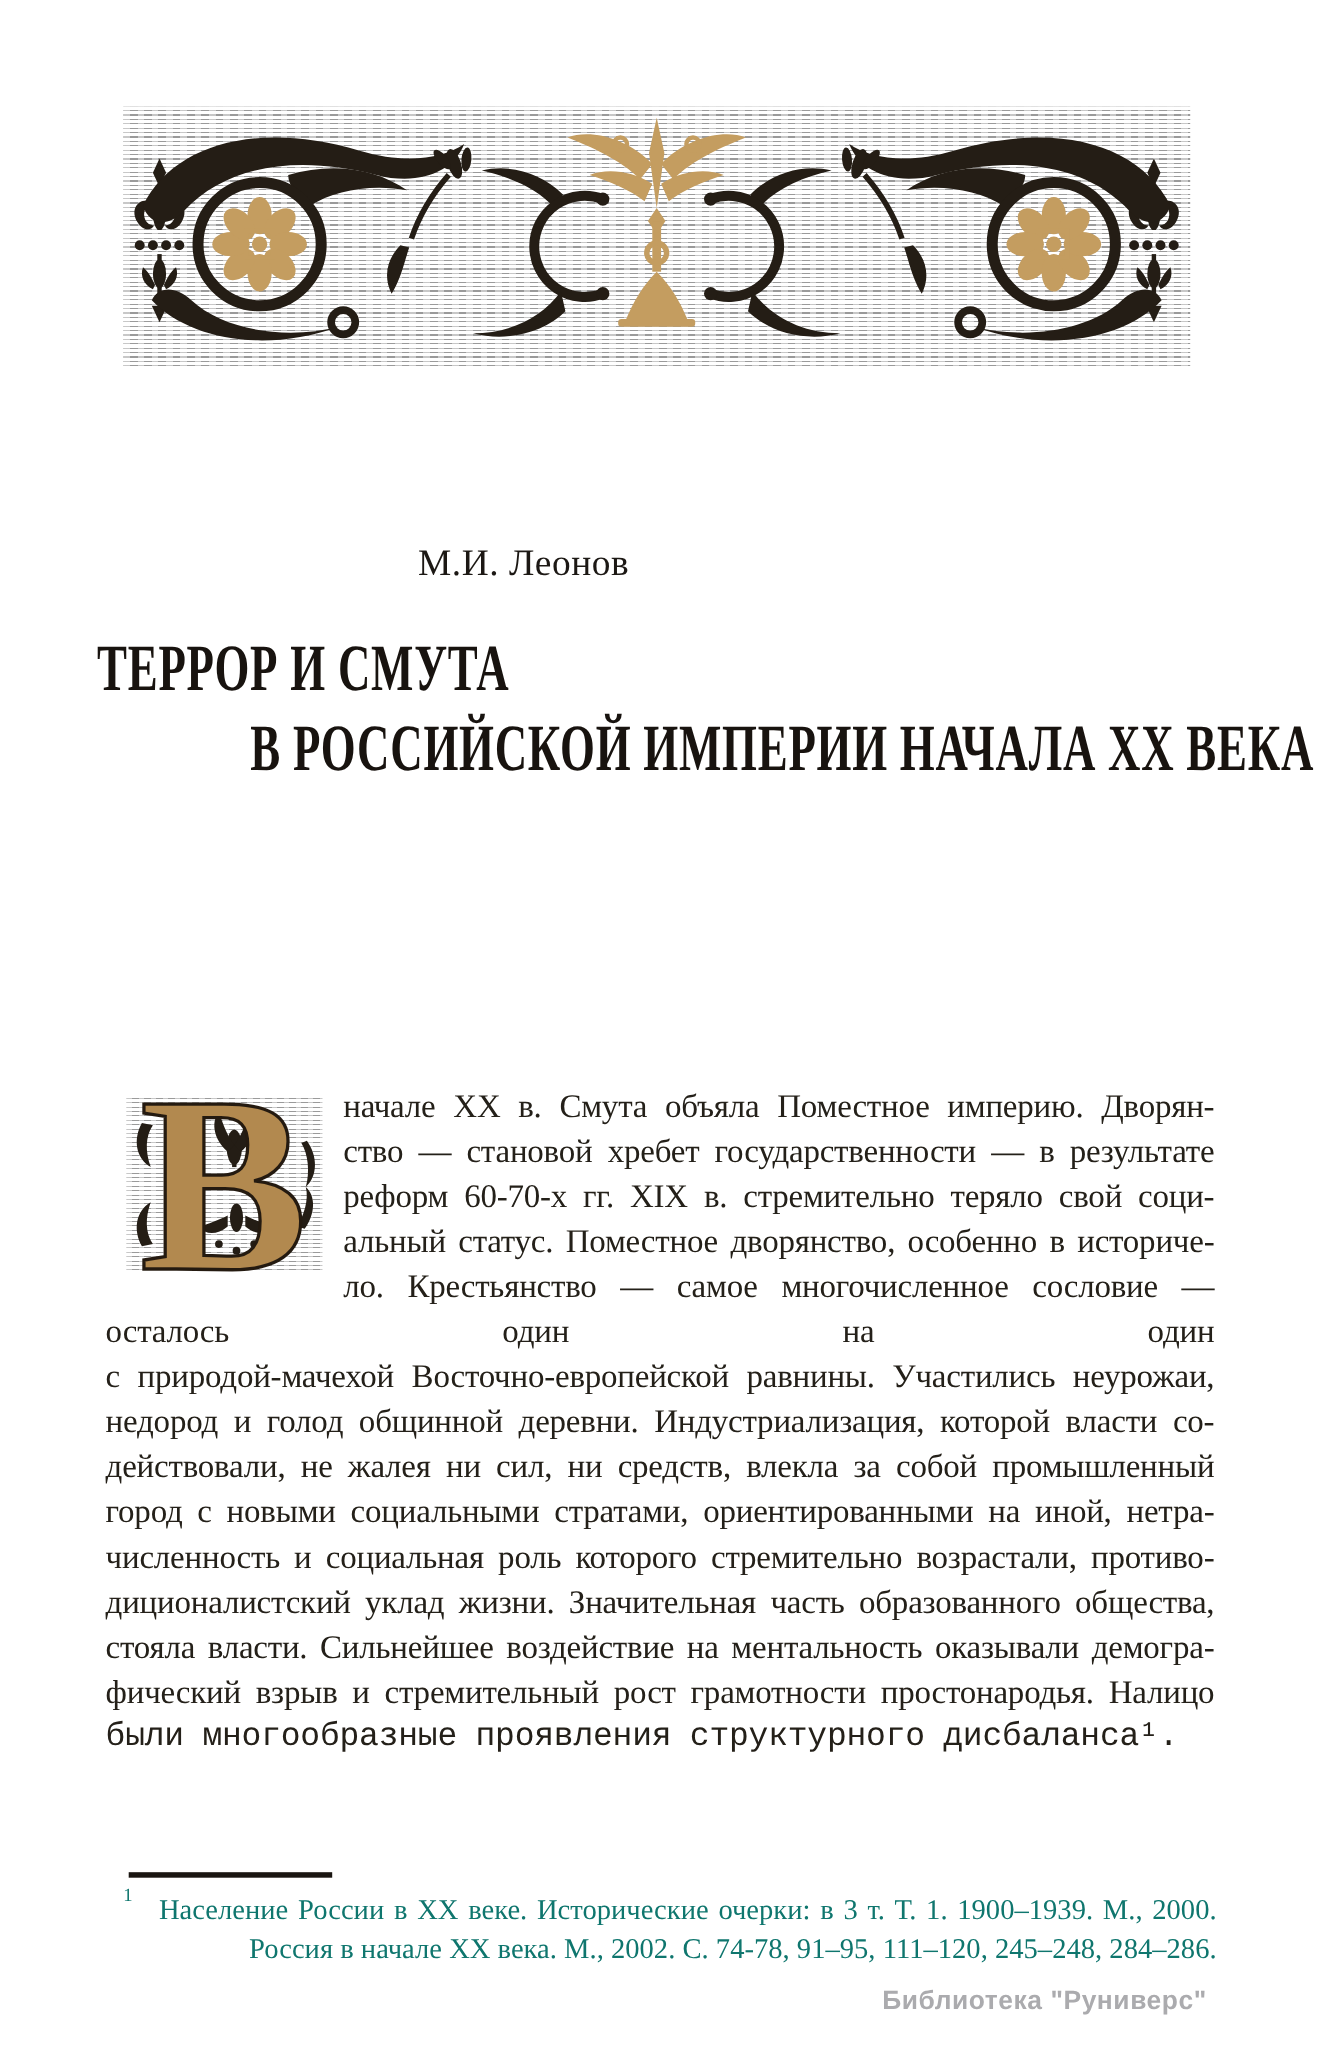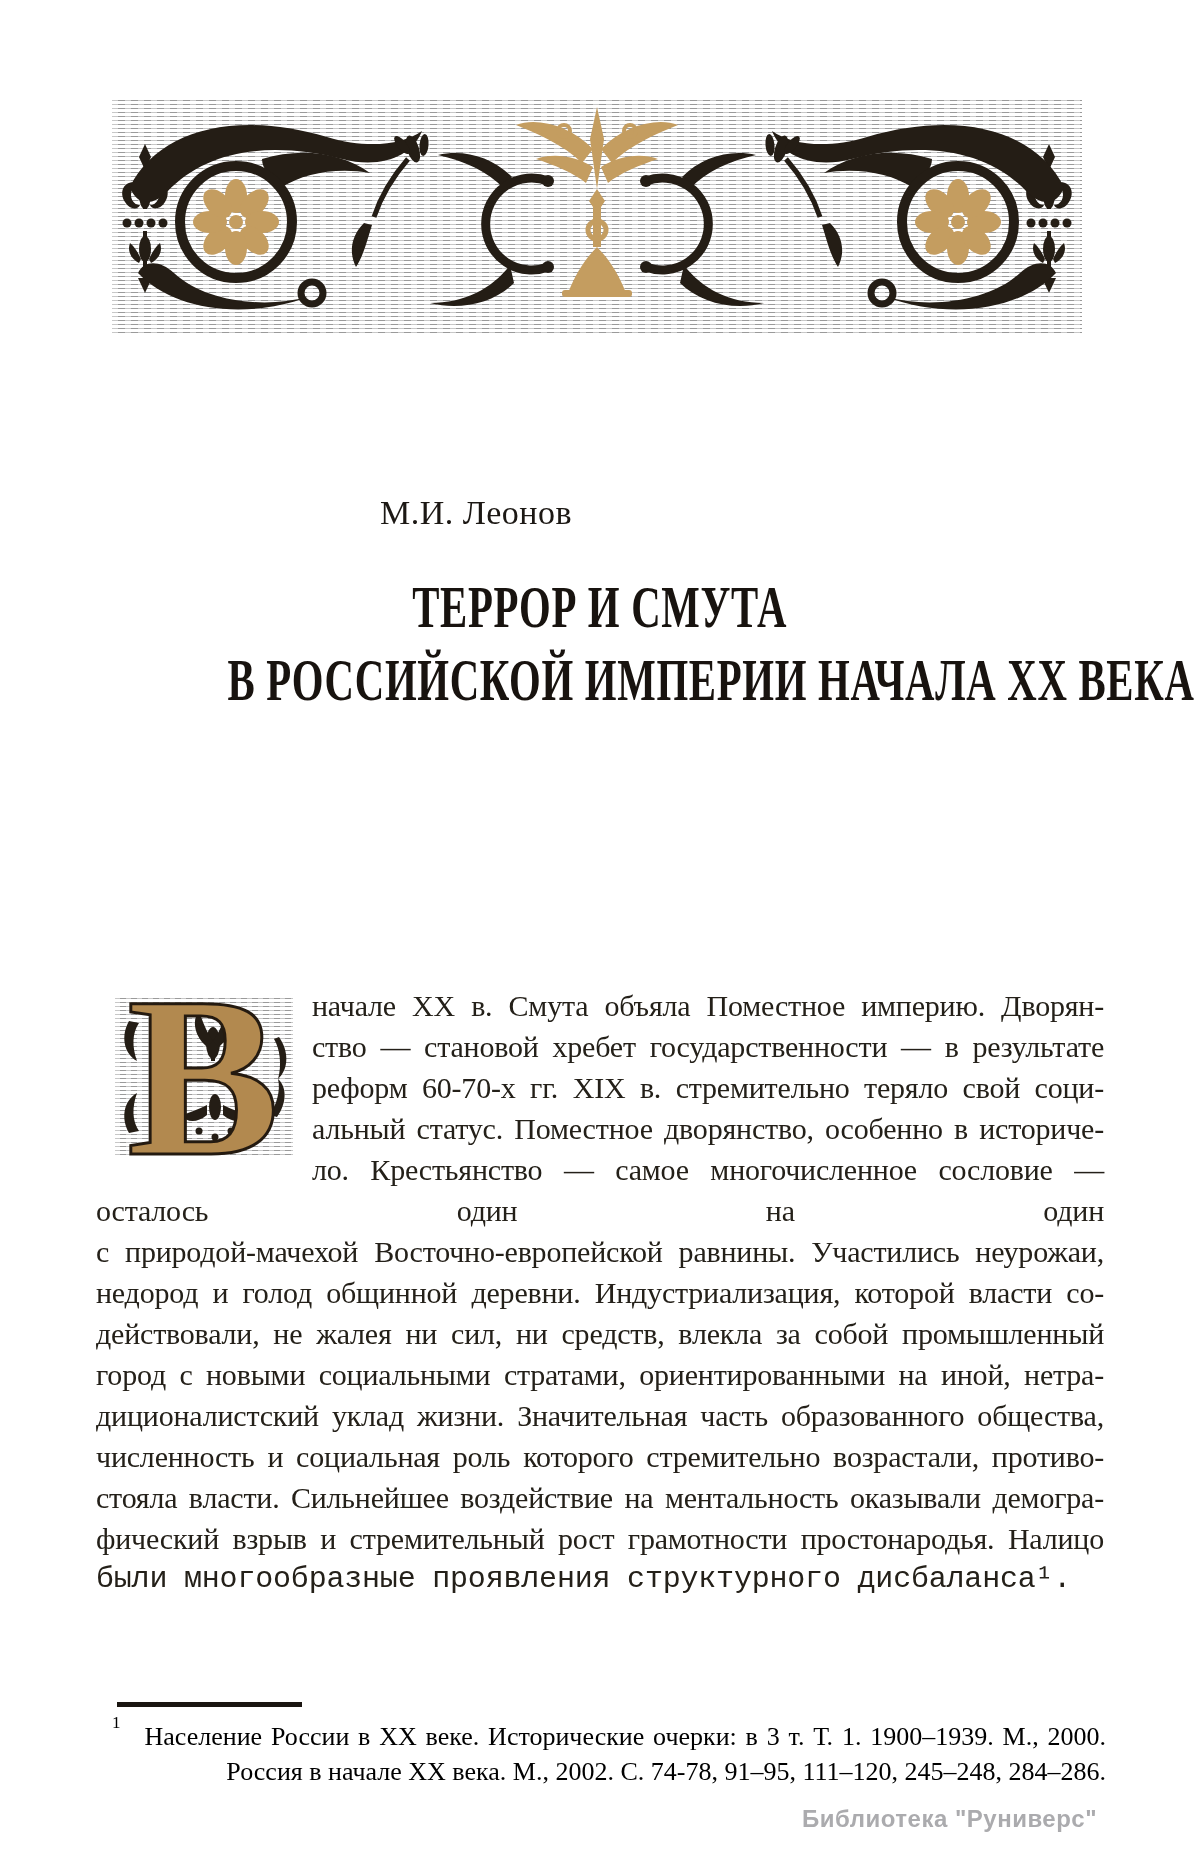--- a/index.html
+++ b/index.html
@@ -14,21 +14,21 @@
       repeating-linear-gradient(90deg, rgba(255,255,255,.45) 0 6px, rgba(255,255,255,0) 6px 13px),
       repeating-linear-gradient(180deg,#ffffff 0 3px,#9a9a9a 3px 4px);
   }
   .band svg{position:absolute;left:0;top:0;width:100%;height:100%;}
   
   .author{
     position:absolute;left:0;top:493px;width:952px;text-align:center;
     font-size:34px;line-height:40px;color:#1c1814;letter-spacing:.5px;
   }
   .title{
-    position:absolute;left:0;top:571px;width:1200px;text-align:center;
+    position:absolute;left:0;top:571px;width:1200px;text-align:left;
     font-weight:bold;font-size:60px;line-height:73px;color:#18130f;
   }
   .title .tline{display:block;}
   .title .cond{display:inline-block;transform:scaleX(.68);transform-origin:center;white-space:nowrap;letter-spacing:1px;}
   
   .article-body{
     position:absolute;left:96px;top:985px;width:1008px;
     font-size:30px;line-height:41px;letter-spacing:-0.2px;word-spacing:-1px;color:#242019;
   }
   .jl{text-align:justify;text-align-last:justify;}
@@ -44,21 +44,21 @@
   .dropcap svg{position:absolute;left:0;top:0;width:100%;height:100%;}
   .dropcap .letter{
     position:absolute;left:12px;top:0;width:166px;height:163px;
     font-size:229px;line-height:164px;font-weight:bold;
     color:#b2894f;-webkit-text-stroke:3px #241a10;letter-spacing:0;
   }
   
   .fn-rule{position:absolute;left:117px;top:1702px;width:185px;height:5px;background:#1a1511;}
   .footnote{
     position:absolute;left:96px;top:1712px;width:1010px;padding-left:46px;box-sizing:border-box;
-    font-size:26px;line-height:35px;color:#000000;
+    font-size:26px;line-height:35px;color:#0f766e;
   }
   .fn-first{text-indent:-30px;text-align:justify;text-align-last:justify;}
   .fn-first sup{font-size:17px;position:relative;top:-7px;margin-right:24px;text-indent:0;}
   .fn-second{text-align:right;}
   
   .watermark{
     position:absolute;left:802px;top:1805px;
     font-family:"Liberation Sans", sans-serif;font-weight:bold;
     font-size:24px;color:#ababae;letter-spacing:.5px;
   }
@@ -169,22 +169,22 @@
     </div>
     <div class="jl">начале XX в. Смута объяла Поместное империю. Дворян-</div>
     <div class="jl">ство — становой хребет государственности — в результате</div>
     <div class="jl">реформ 60-70-х гг. XIX в. стремительно теряло свой соци-</div>
     <div class="jl">альный статус. Поместное дворянство, особенно в историче-</div>
     <div class="jl">ло. Крестьянство — самое многочисленное сословие — осталось один на один</div>
     <div class="jl">с природой-мачехой Восточно-европейской равнины. Участились неурожаи,</div>
     <div class="jl">недород и голод общинной деревни. Индустриализация, которой власти со-</div>
     <div class="jl">действовали, не жалея ни сил, ни средств, влекла за собой промышленный</div>
     <div class="jl">город с новыми социальными стратами, ориентированными на иной, нетра-</div>
+    <div class="jl">численность и социальная роль которого стремительно возрастали, противо-</div>
     <div class="jl">диционалистский уклад жизни. Значительная часть образованного общества,</div>
-    <div class="jl">численность и социальная роль которого стремительно возрастали, противо-</div>
     <div class="jl">стояла власти. Сильнейшее воздействие на ментальность оказывали демогра-</div>
     <div class="jl">фический взрыв и стремительный рост грамотности простонародья. Налицо</div>
     <div class="jlast">были многообразные проявления структурного дисбаланса¹.</div>
   </div>
 
   <div class="fn-rule"></div>
   <div class="footnote">
     <div class="fn-first"><sup>1</sup><span>Население России в XX веке. Исторические очерки: в 3 т. Т. 1. 1900–1939. М., 2000.</span></div>
     <div class="fn-second">Россия в начале XX века. М., 2002. С. 74-78, 91–95, 111–120, 245–248, 284–286.</div>
   </div>

